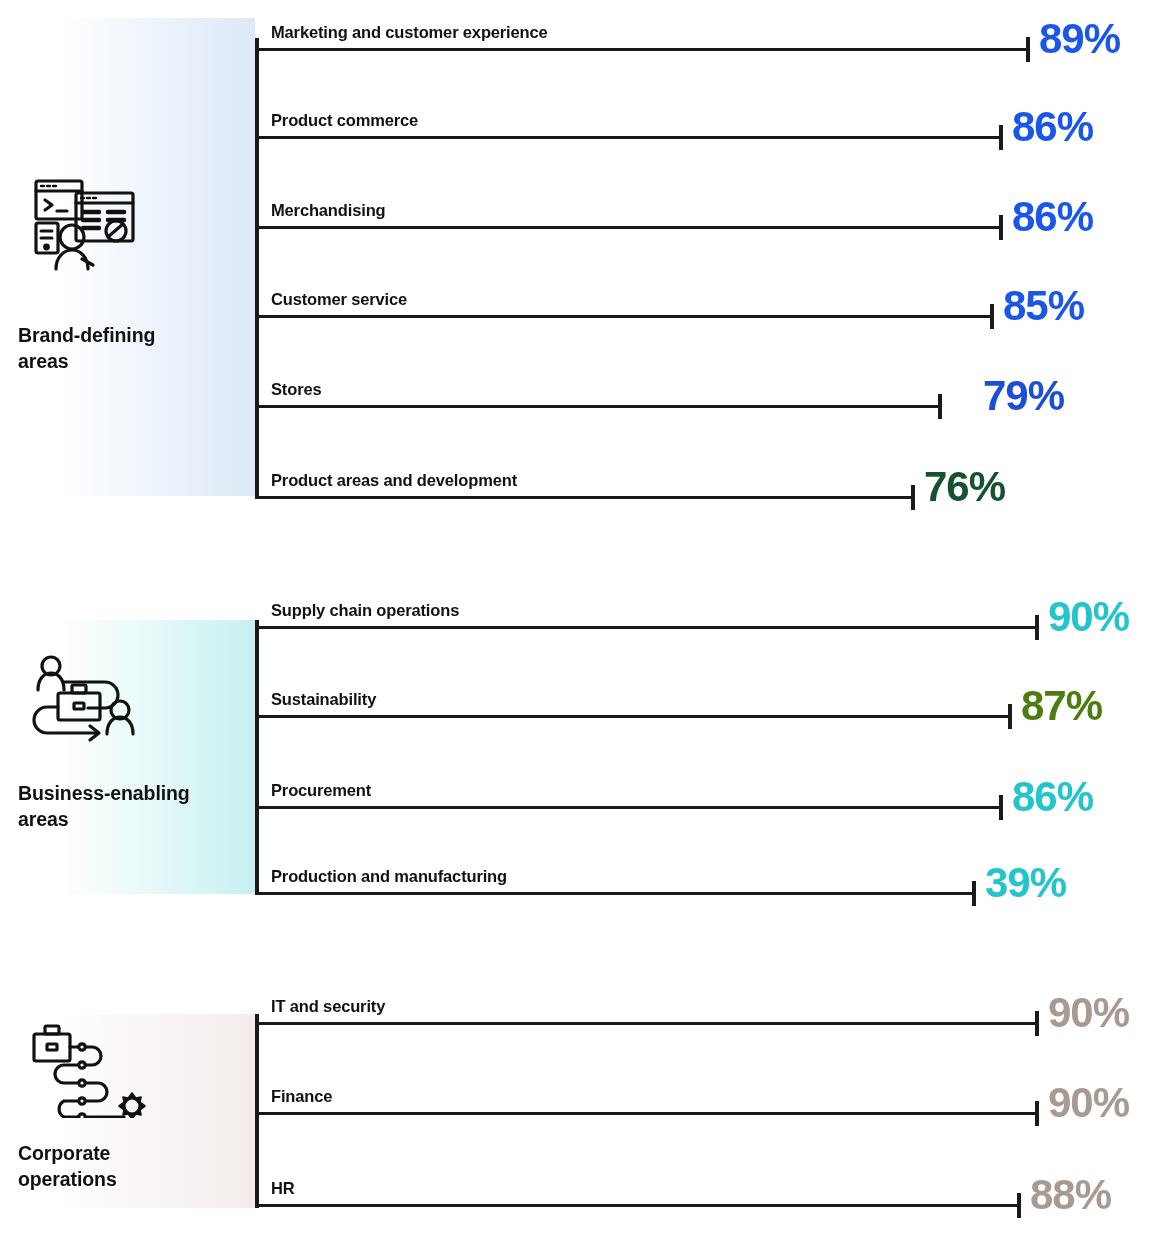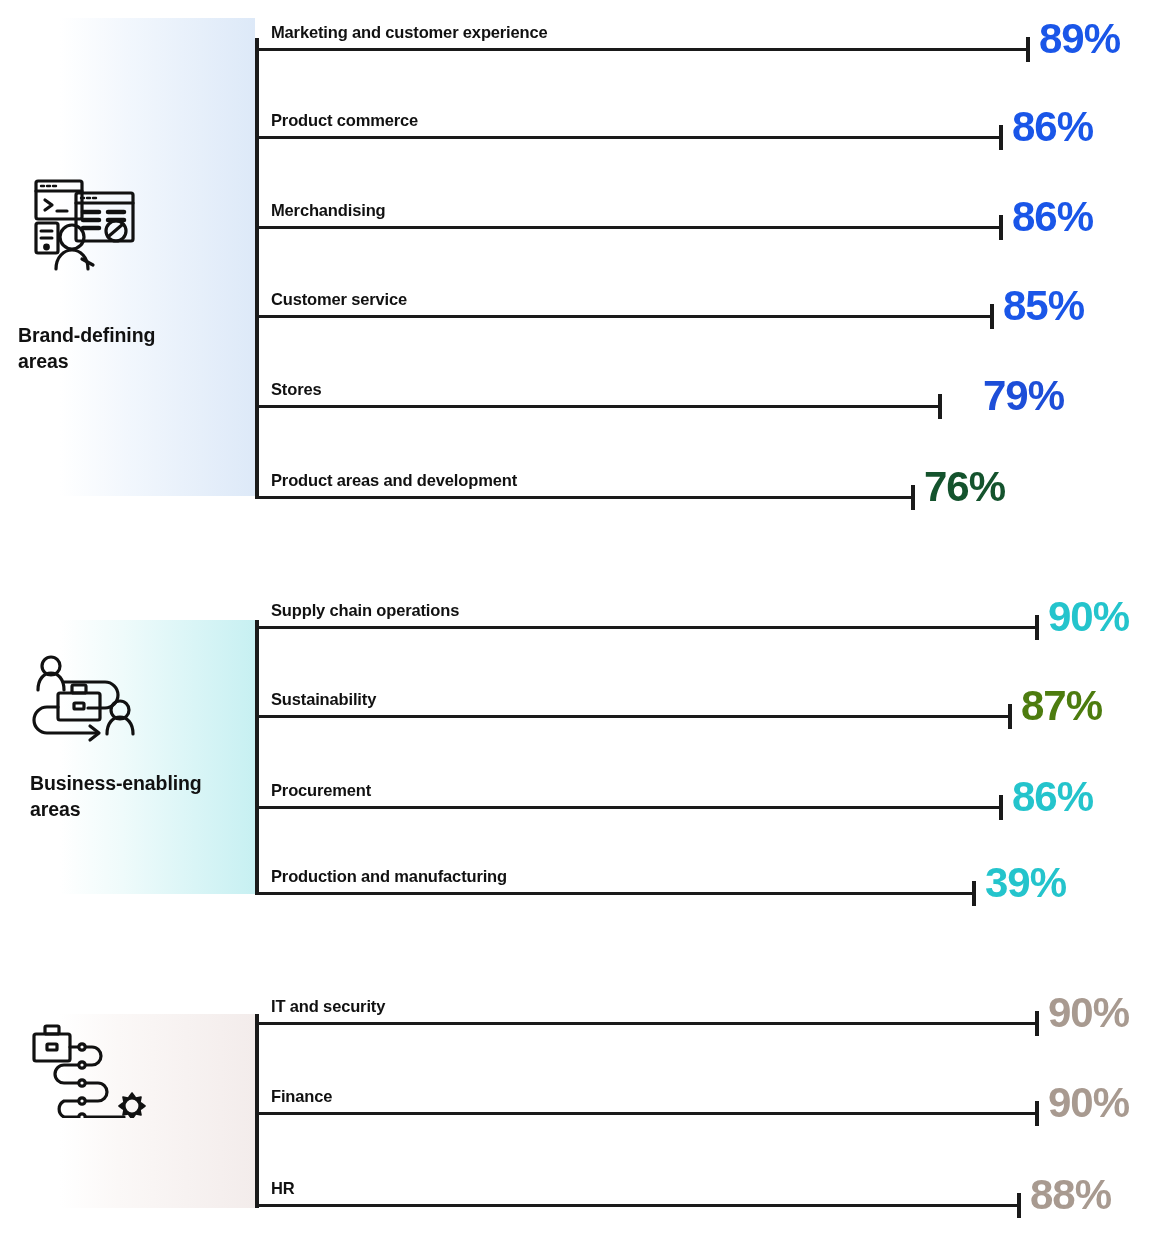--- a/index.html
+++ b/index.html
@@ -212,21 +212,21 @@
         <rect x="38" y="45" width="42" height="27" rx="2"></rect>
         <rect x="52" y="37" width="14" height="8" rx="1.5"></rect>
         <rect x="54" y="55" width="10" height="6" rx="1"></rect>
         <path d="M38 59 H27 a13 13 0 0 0 0 26 H78"></path>
         <polyline points="70,78 79,85 70,92"></polyline>
         <circle cx="100" cy="62" r="9"></circle>
         <path d="M87 86 c0 -11 6 -17 13 -17 c7 0 13 6 13 17"></path>
       </svg>
     </div>
 
-    <div class="group-title" style="top:172px;margin-left:12px;">
+    <div class="group-title" style="top:182px;">
       <span>Business-enabling</span><br>
       <span>areas</span>
     </div>
 
     <div class="axis-line" style="left:255px; top:22px; height:274px;"></div>
 
     <div class="row" style="top:28px;">
       <div class="row-label">Supply chain operations</div>
       <div class="row-bar" style="width:782px;"></div>
       <div class="row-cap" style="left:780px;"></div>
@@ -268,20 +268,24 @@
         <circle cx="62" cy="47" r="3.2" fill="#fff"></circle>
         <circle cx="62" cy="65" r="3.2" fill="#fff"></circle>
         <circle cx="62" cy="83" r="3.2" fill="#fff"></circle>
         <circle cx="62" cy="99" r="3.2" fill="#fff"></circle>
         <circle cx="112" cy="88" r="8"></circle>
         <path d="M112 75 l3 4 h-6 z M112 101 l3 -4 h-6 z M99 88 l4 3 v-6 z M125 88 l-4 3 v-6 z
                  M103 79 l5 1 l-4 4 z M121 97 l-5 -1 l4 -4 z M121 79 l-1 5 l-4 -4 z M103 97 l1 -5 l4 4 z" fill="#111" stroke-width="1.6"></path>
       </svg>
     </div>
 
+    <div class="group-title" style="top:144px;">
+      <span>Corporate</span><br>
+      <span>operations</span>
+    </div>
 
     <div class="axis-line" style="left:255px; top:18px; height:194px;"></div>
 
     <div class="row" style="top:26px;">
       <div class="row-label">IT and security</div>
       <div class="row-bar" style="width:782px;"></div>
       <div class="row-cap" style="left:780px;"></div>
       <div class="row-value" style="left:793px; color:#a89a90;">90%</div>
     </div>
 

